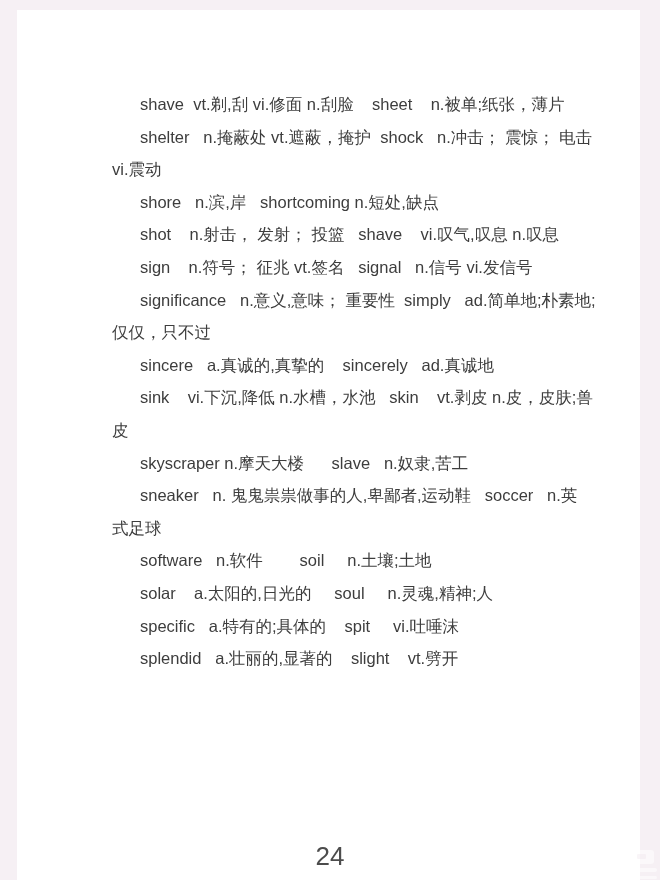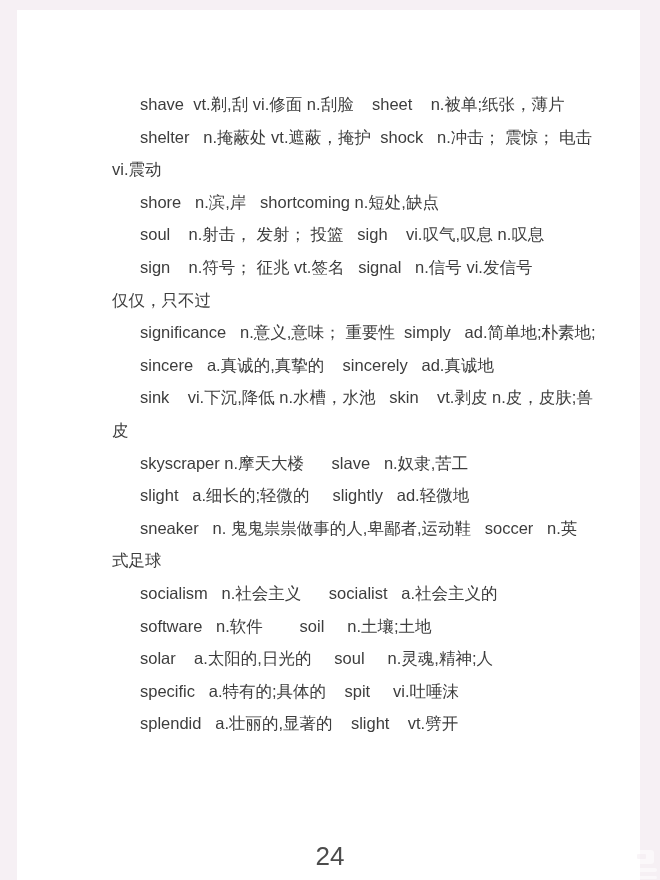--- a/index.html
+++ b/index.html
@@ -79,32 +79,30 @@
 </head>
 <body>
 
 <div class="stage">
   <div class="card">
     <div class="textblock">
       <div class="line entry">shave  vt.剃,刮 vi.修面 n.刮脸    sheet    n.被单;纸张，薄片</div>
       <div class="line entry">shelter   n.掩蔽处 vt.遮蔽，掩护  shock   n.冲击； 震惊； 电击</div>
       <div class="line cont">vi.震动</div>
       <div class="line entry">shore   n.滨,岸   shortcoming n.短处,缺点</div>
-      <div class="line entry">soul    n.射击， 发射； 投篮   sigh    vi.叹气,叹息 n.叹息</div>
+      <div class="line entry">shot    n.射击， 发射； 投篮   shave    vi.叹气,叹息 n.叹息</div>
       <div class="line entry">sign    n.符号； 征兆 vt.签名   signal   n.信号 vi.发信号</div>
+      <div class="line entry">significance   n.意义,意味； 重要性  simply   ad.简单地;朴素地;</div>
       <div class="line cont">仅仅，只不过</div>
-      <div class="line entry">significance   n.意义,意味； 重要性  simply   ad.简单地;朴素地;</div>
       <div class="line entry">sincere   a.真诚的,真挚的    sincerely   ad.真诚地</div>
       <div class="line entry">sink    vi.下沉,降低 n.水槽，水池   skin    vt.剥皮 n.皮，皮肤;兽</div>
       <div class="line cont">皮</div>
       <div class="line entry">skyscraper n.摩天大楼      slave   n.奴隶,苦工</div>
-      <div class="line entry">slight   a.细长的;轻微的     slightly   ad.轻微地</div>
       <div class="line entry">sneaker   n. 鬼鬼祟祟做事的人,卑鄙者,运动鞋   soccer   n.英</div>
       <div class="line cont">式足球</div>
-      <div class="line entry">socialism   n.社会主义      socialist   a.社会主义的</div>
       <div class="line entry">software   n.软件        soil     n.土壤;土地</div>
       <div class="line entry">solar    a.太阳的,日光的     soul     n.灵魂,精神;人</div>
       <div class="line entry">specific   a.特有的;具体的    spit     vi.吐唾沫</div>
       <div class="line entry">splendid   a.壮丽的,显著的    slight    vt.劈开</div>
     </div>
   </div>
   <div class="pagenum">24</div>
   <div class="watermark">
     <div class="wm-box"></div>
     <div class="wm-line"></div>

